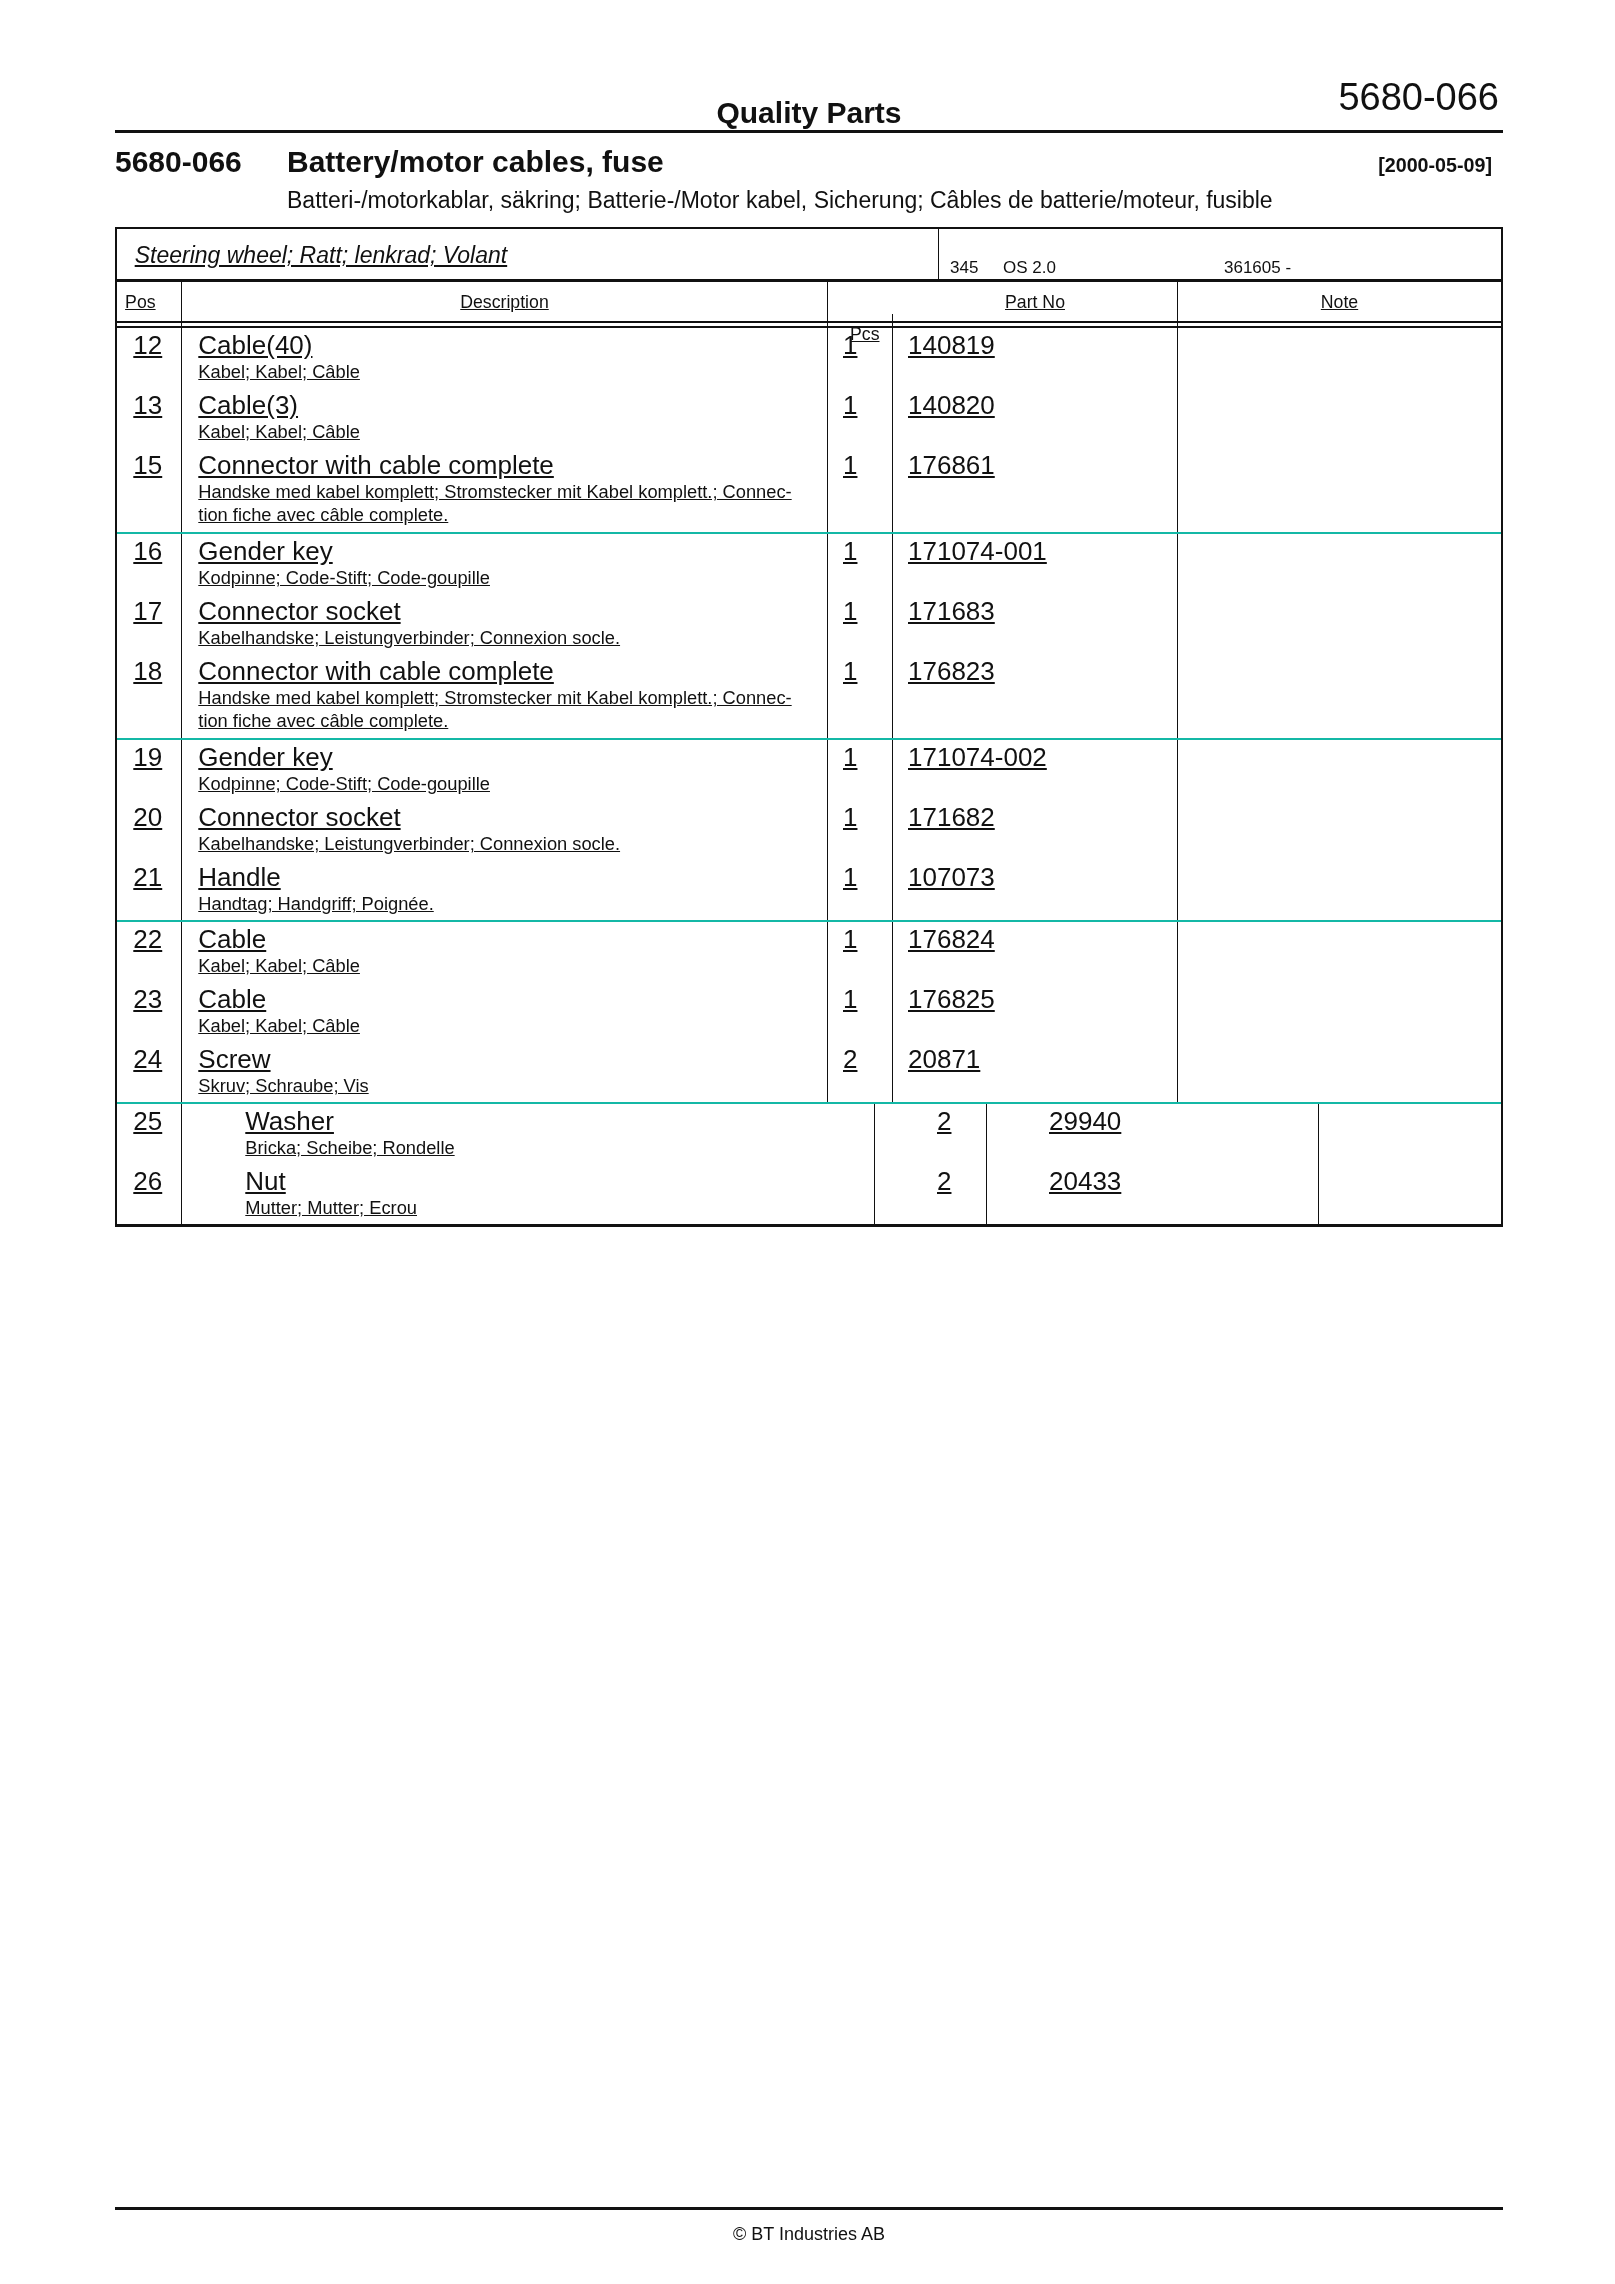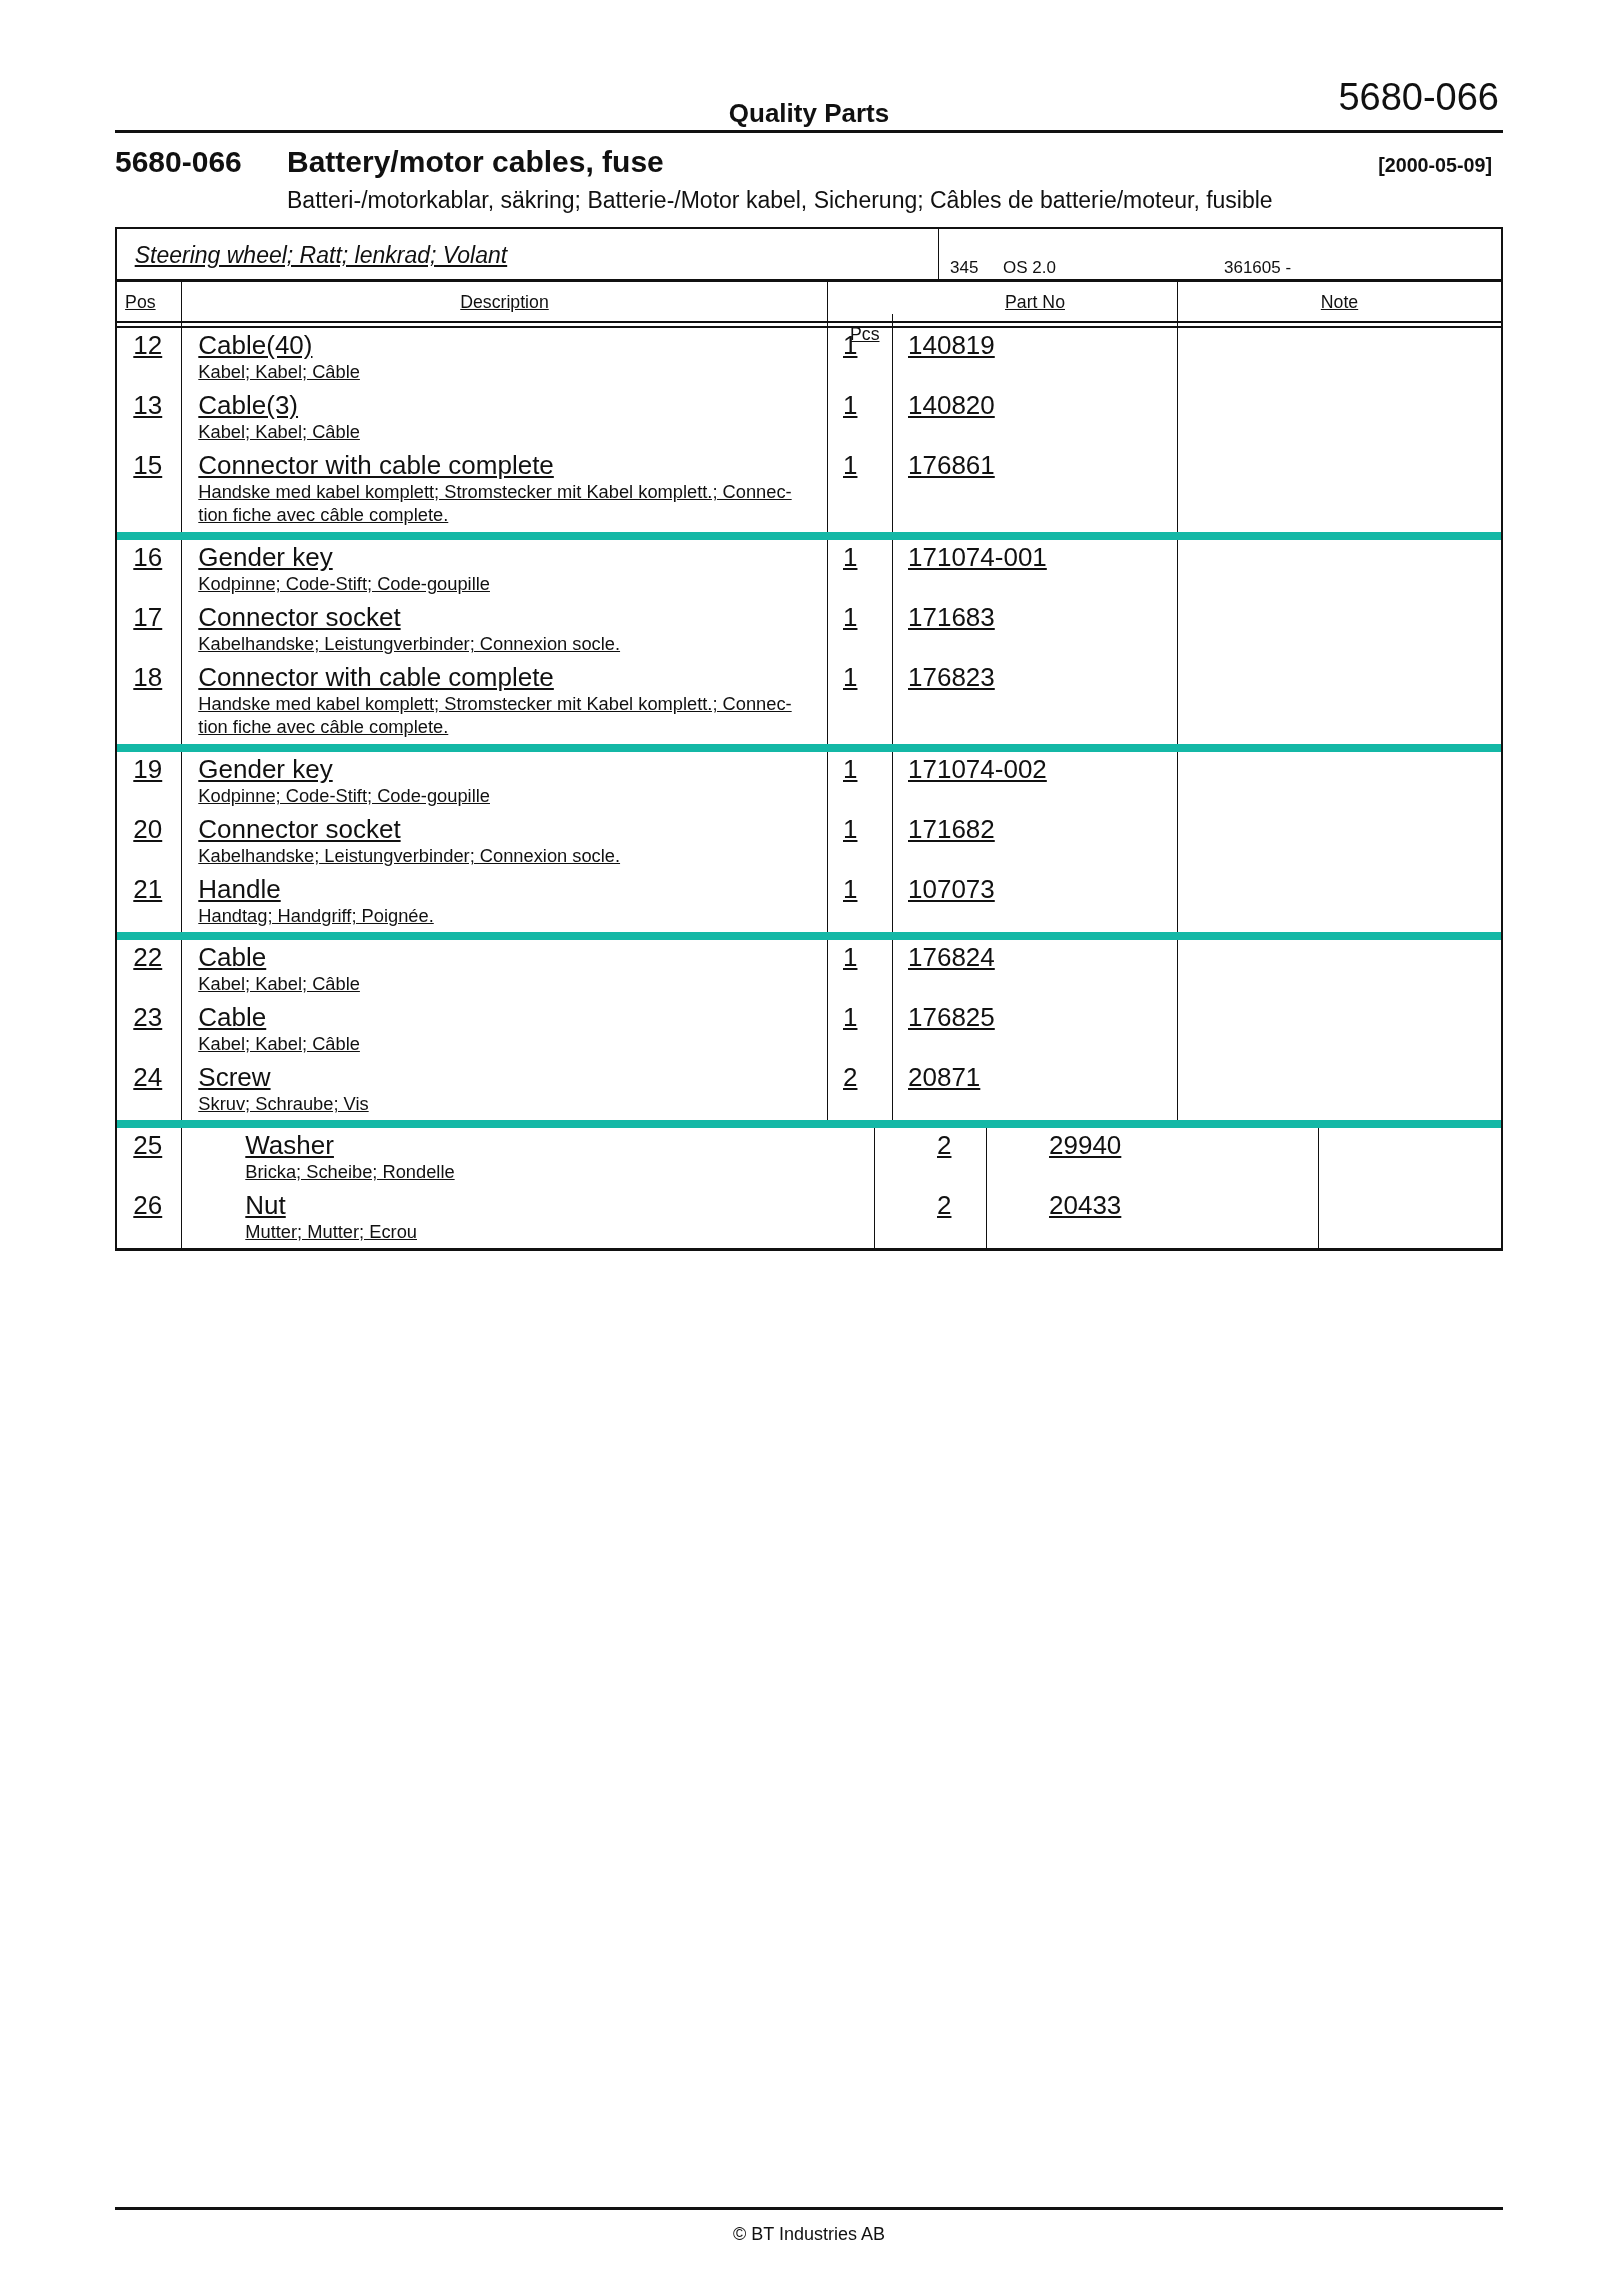--- a/index.html
+++ b/index.html
@@ -9,21 +9,21 @@
       font-family: "Liberation Sans", sans-serif;
       color: #111111;
       overflow: hidden;
     }
     .abs { position: absolute; }
 
     
     #hdr-center {
       left: 115px; width: 1388px; top: 98px;
       text-align: center;
-      font-weight: bold; font-size: 26px; line-height: 30px;
+      font-weight: bold; font-size: 30px; line-height: 30px;
     }
     .pagenum {
       position: absolute; top: 76px; right: 117px;
       font-size: 38px; line-height: 43px; font-weight: normal;
     }
     .hdr-rule {
       position: absolute; left: 115px; width: 1388px; top: 130px; height: 2.7px;
       background: #111;
     }
 
@@ -74,21 +74,21 @@
     .colgap { height: 4.8px; border-bottom: 2px solid #111; display: flex; }
     .c-pos { width: 65px; border-right: 1.4px solid #111; }
     .c-desc { width: 646px; border-right: 1.4px solid #111; }
     .c-pcs { width: 65px; border-right: 1.4px solid #111; }
     .c-part { width: 285px; border-right: 1.4px solid #111; }
     .c-note { flex: 1; }
     .colhdr > div { text-align: center; line-height: 41px; }
     .colhdr .c-pos { text-align: left; padding-left: 8.1px; }
     .colhdr .c-pcs { text-align: center; padding-left: 9.5px; margin-top: 32px; }
 
-    .group { display: flex; border-bottom: 8px solid #14b8a6; }
+    .group { display: flex; border-bottom: 2px solid #14b8a6; }
     .group:last-child { border-bottom: none; gap: 47px; }
     .group > .col { display: flex; flex-direction: column; }
     .item {
       height: 60px; padding-top: 2.7px;
     }
     .item.tall { height: 84px; }
     .pos-cell { padding-left: 16.3px; font-size: 26px; line-height: 30px; }
     .desc-cell { padding-left: 16.3px; padding-right: 13.6px; }
     .desc-main { font-size: 26px; line-height: 30px; white-space: nowrap; }
     .desc-sub { font-size: 18.3px; line-height: 23px; }

